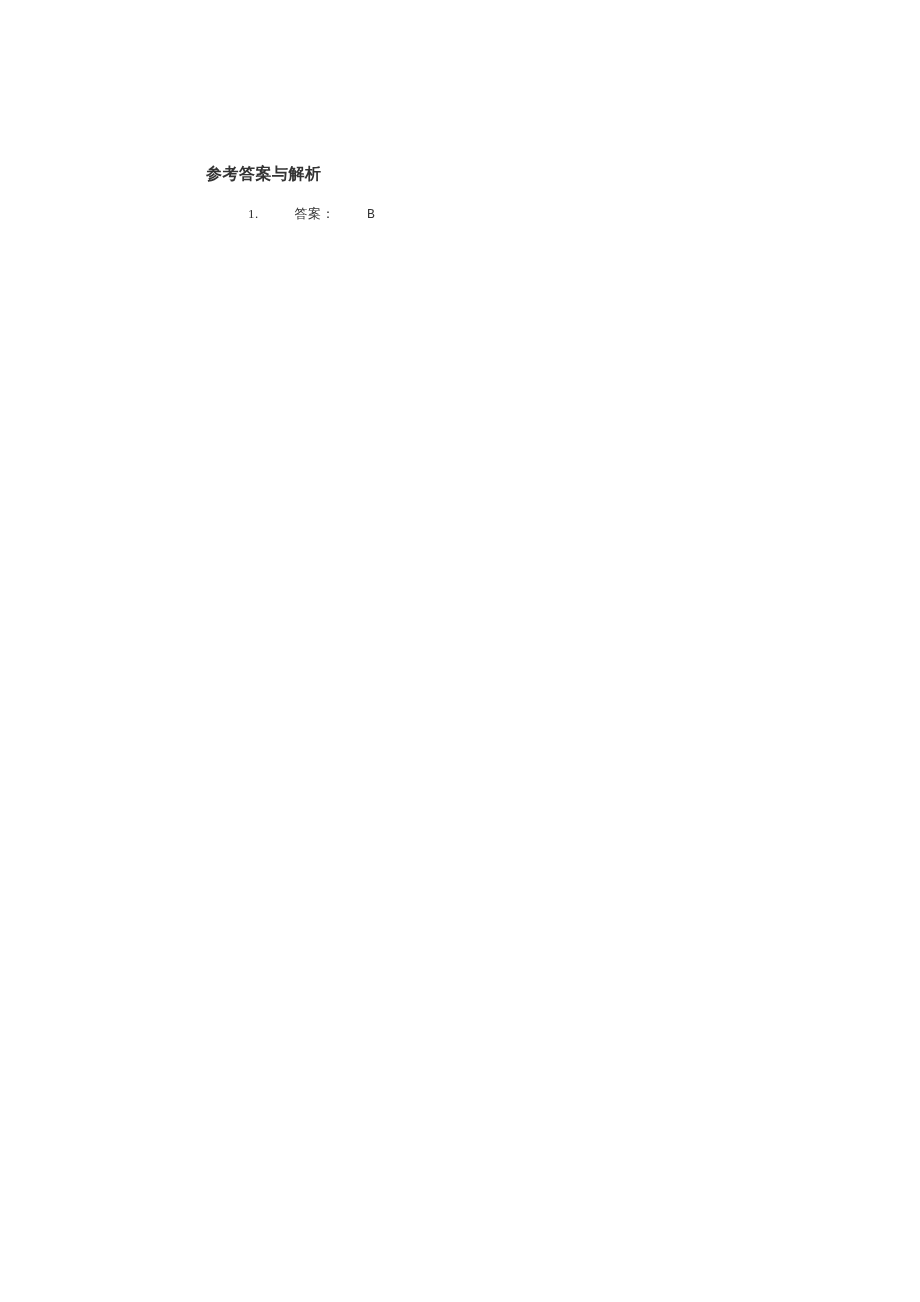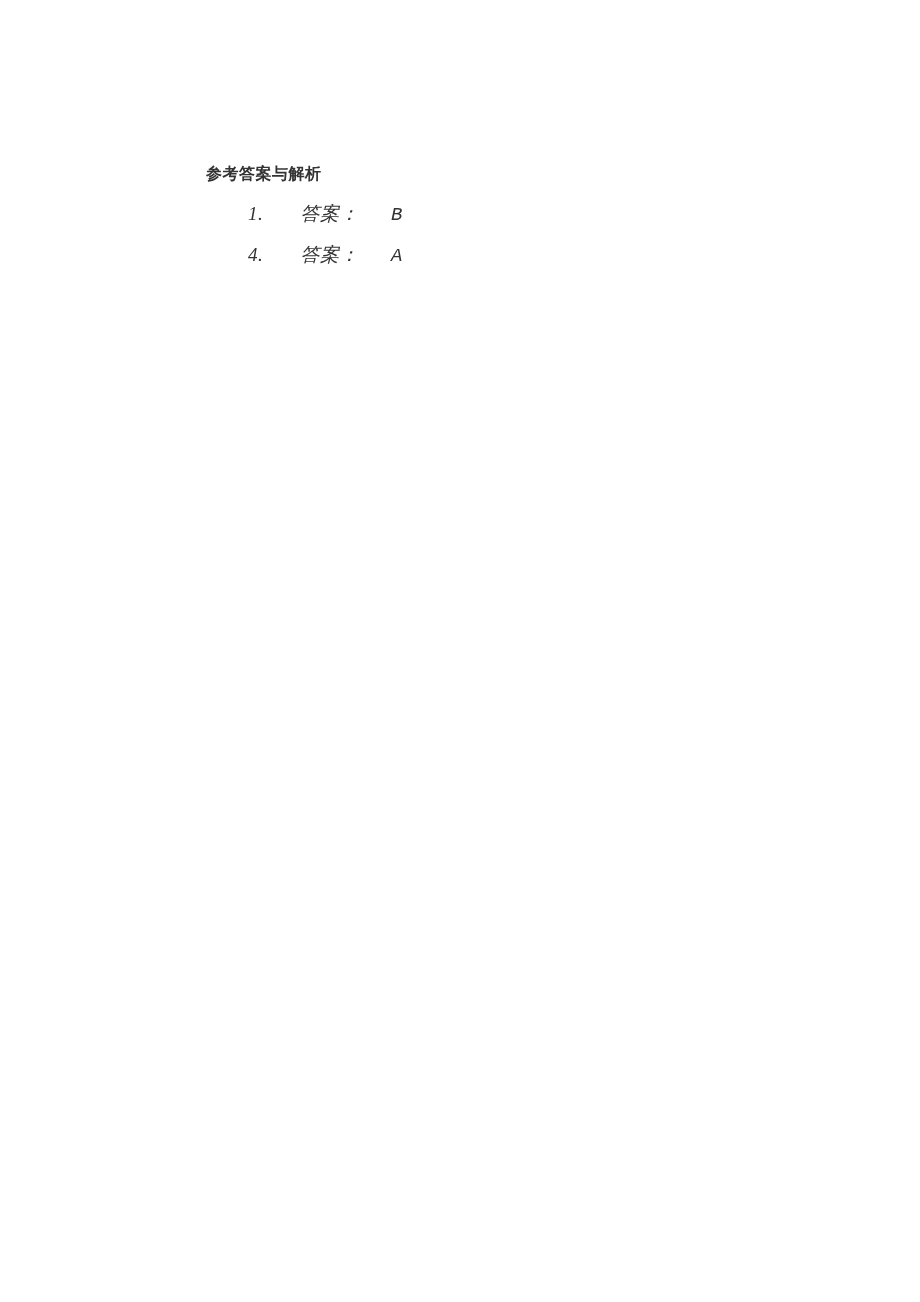--- a/index.html
+++ b/index.html
@@ -20,24 +20,23 @@
       font-size: 16px;
       font-weight: bold;
       line-height: 24px;
       margin-bottom: 4px;
       letter-spacing: 0.5px;
     }
     .answer-list {
       padding-left: 10px;
     }
     .answer-item {
-      font-size: 19px;
+      font-size: 13px;
       line-height: 23px;
       letter-spacing: 0.5px;
-      font-style: italic;
     }
     .answer-number {
       display: inline;
     }
     .answer-label {
       display: inline;
     }
     .answer-value {
       display: inline;
       font-family: "Courier New", monospace;
@@ -46,17 +45,13 @@
 </head>
 <body>
 
 <div class="heading">参考答案与解析</div>
 
 <div class="answer-list">
   <div class="answer-item">
     <span class="answer-number">1.</span>
     <span class="answer-label">答案：</span><span class="answer-value">B</span>
   </div>
-  <div class="answer-item">
-    <span class="answer-number">4.</span>
-    <span class="answer-label">答案：</span><span class="answer-value">A</span>
-  </div>
 </div>
 
 </body></html>

